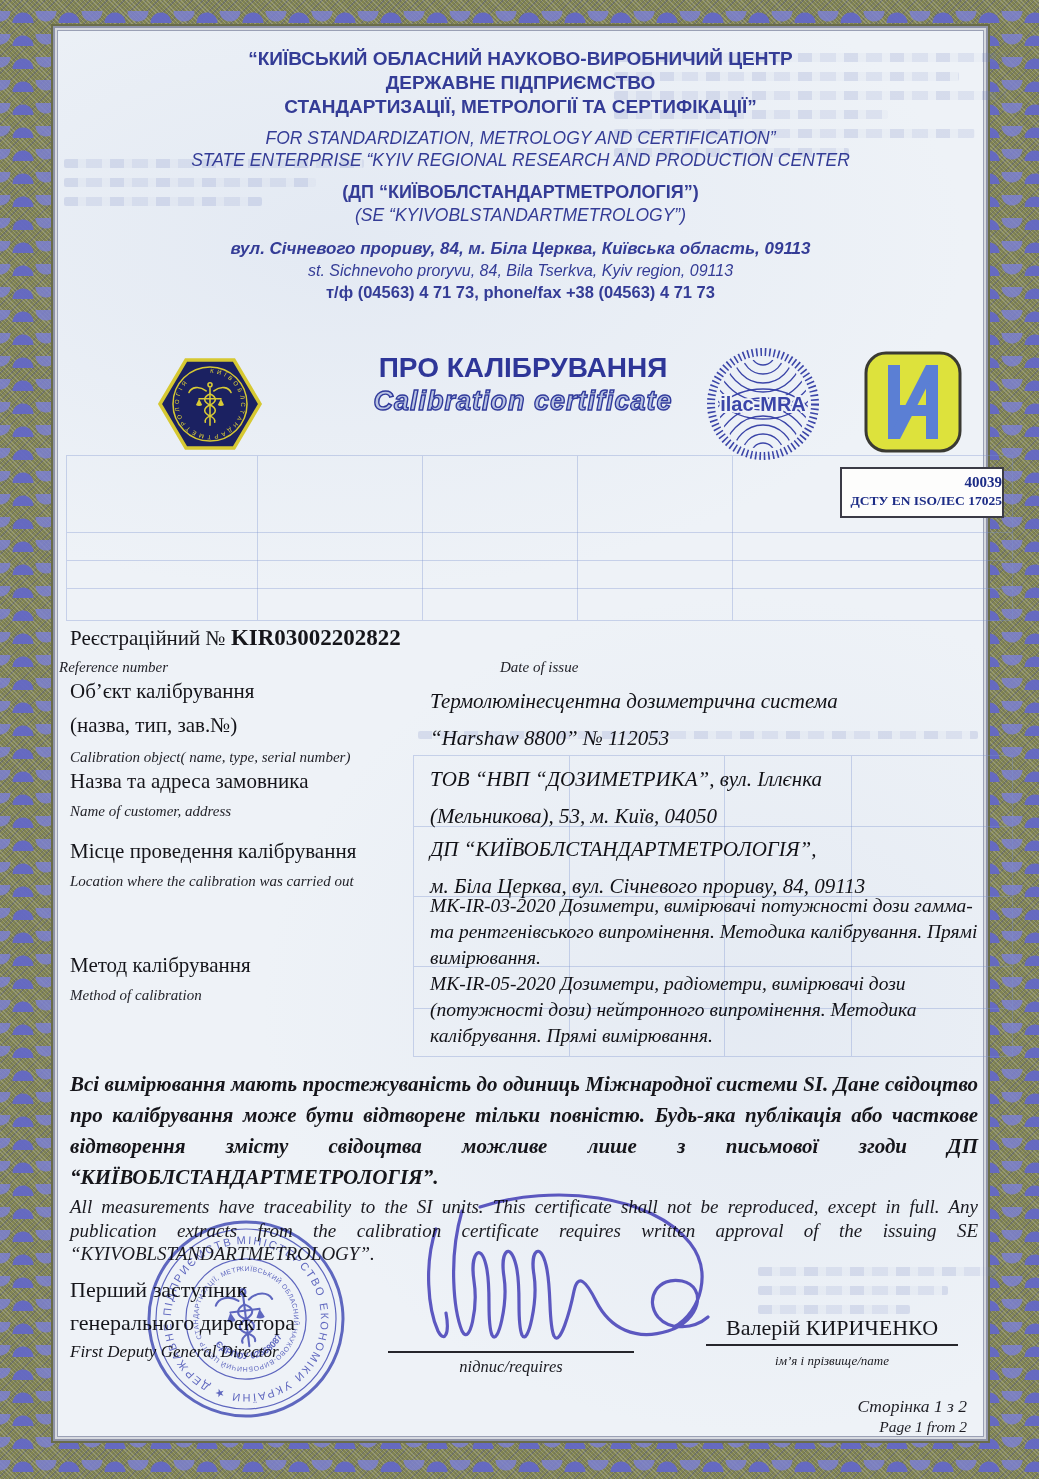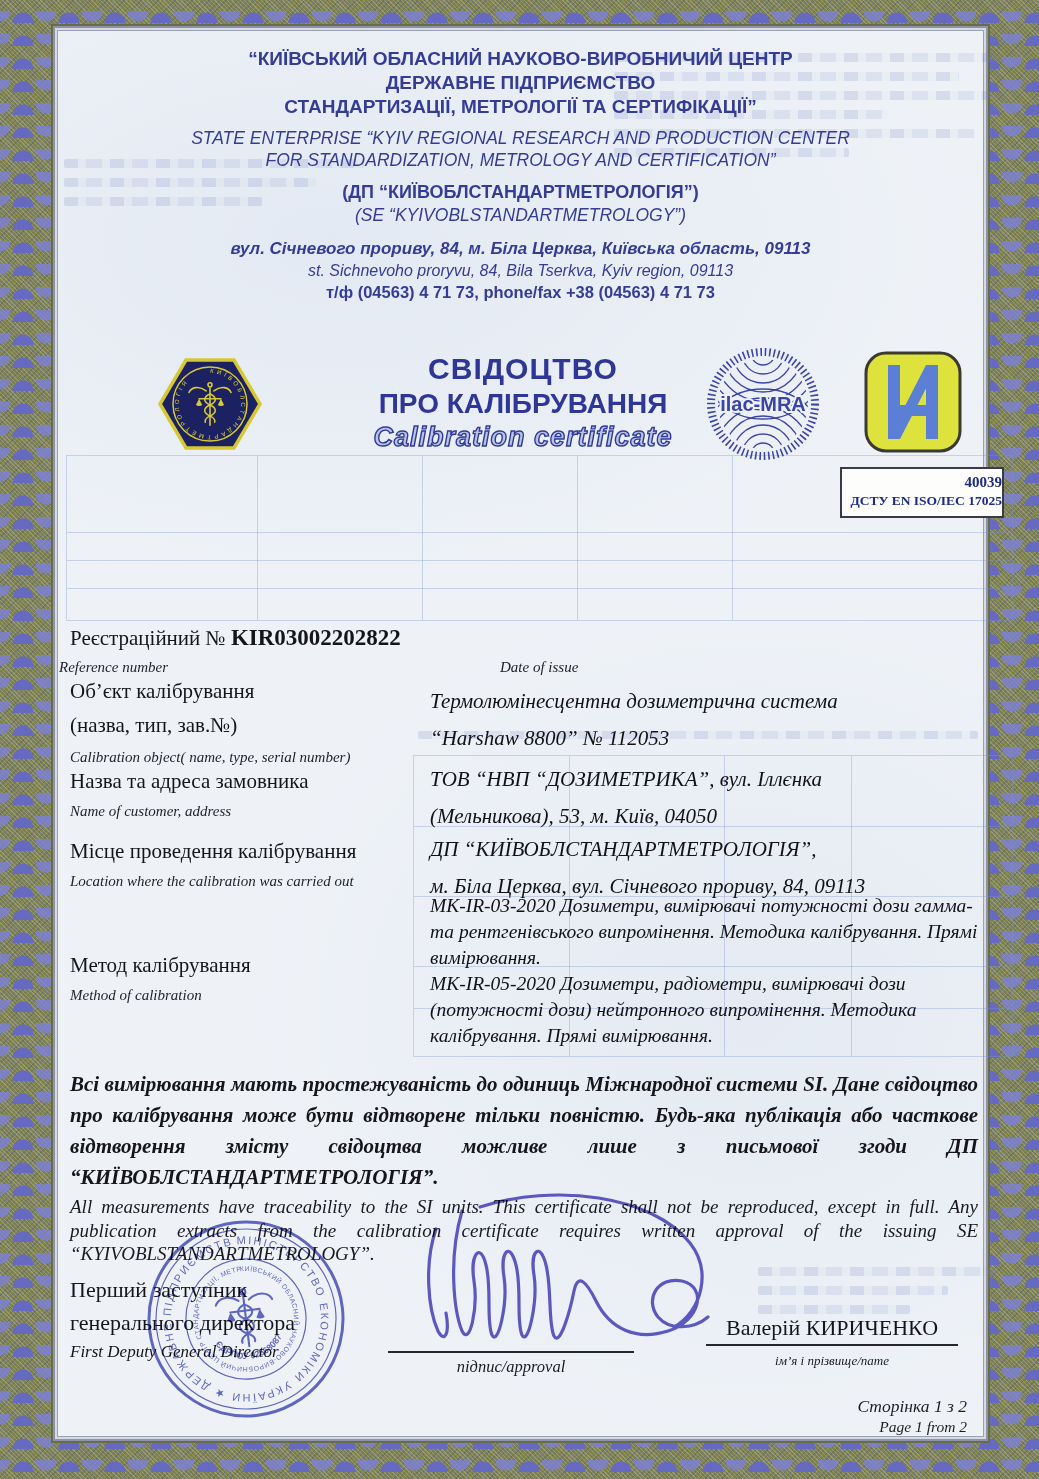--- a/index.html
+++ b/index.html
@@ -137,22 +137,22 @@
       <div class="grow" style="top:140px"></div>
     <div class="grow" style="top:210px"></div>
       <div class="grow" style="top:252px"></div>
   </div>
 
   <div class="abs hdr">
     <div class="h-b">“КИЇВСЬКИЙ ОБЛАСНИЙ НАУКОВО-ВИРОБНИЧИЙ ЦЕНТР</div>
     <div class="h-b">ДЕРЖАВНЕ ПІДПРИЄМСТВО</div>
     <div class="h-b">СТАНДАРТИЗАЦІЇ, МЕТРОЛОГІЇ ТА СЕРТИФІКАЦІЇ”</div>
     <div class="gap8"></div>
+    <div class="h-i">FOR STANDARDIZATION, METROLOGY AND CERTIFICATION”</div>
     <div class="h-i">STATE ENTERPRISE “KYIV REGIONAL RESEARCH AND PRODUCTION CENTER</div>
-    <div class="h-i">FOR STANDARDIZATION, METROLOGY AND CERTIFICATION”</div>
     <div class="gap10"></div>
     <div class="h-b2">(ДП “КИЇВОБЛСТАНДАРТМЕТРОЛОГІЯ”)</div>
     <div class="h-i">(SE “KYIVOBLSTANDARTMETROLOGY”)</div>
     <div class="gap12"></div>
     <div class="h-bi">вул. Січневого прориву, 84, м. Біла Церква, Київська область, 09113</div>
     <div class="h-i2">st. Sichnevoho proryvu, 84, Bila Tserkva, Kyiv region, 09113</div>
     <div class="h-bph">т/ф (04563) 4 71 73, phone/fax +38 (04563) 4 71 73</div>
   </div>
 
   <svg class="abs" style="left:92px;top:318px;z-index:2" width="120" height="110" viewBox="0 0 120 110">
@@ -172,21 +172,20 @@
     </defs>
     <polygon points="10,55 36,11 84,11 110,55 84,99 36,99" fill="#1b2161" stroke="#d6c832" stroke-width="3.5"></polygon>
     <circle cx="60" cy="55" r="37" fill="none" stroke="#d6c832" stroke-width="1.5"></circle>
     <text font-size="6" letter-spacing="3" fill="#e3d438">
       <textPath href="#hexring">КИЇВОБЛСТАНДАРТМЕТРОЛОГІЯ</textPath>
     </text>
     <use href="#caduceus" transform="translate(60,56) scale(0.78)" color="#d9cb35"></use>
   </svg>
 
   <div class="abs title-block">
-    <div class="title-uk1">СВІДОЦТВО</div>
     <div class="title-uk2">ПРО КАЛІБРУВАННЯ</div>
     <div class="title-en">Calibration certificate</div>
   </div>
 
   <svg class="abs" style="left:648px;top:316px;z-index:2" width="114" height="114" viewBox="0 0 114 114">
     <defs>
         <clipPath id="ilacclip">
           <circle cx="57" cy="57" r="45"></circle>
         </clipPath>
       </defs>
@@ -279,21 +278,21 @@
                C 138 100 132 132 138 146 C 144 158 154 112 150 86
                C 146 62 156 52 162 76 C 168 100 164 134 170 147
                C 176 158 186 122 190 102 C 194 84 202 92 212 112
                C 226 140 252 152 284 142 C 316 132 324 98 298 92
                C 274 87 260 110 274 128 C 286 142 310 140 324 128"></path>
       <path d="M 96 18 C 170 -6 268 6 306 54 C 328 82 318 122 290 138"></path>
     </g>
   </svg>
 
   <div class="abs sig-line"></div>
-  <div class="abs sig-cap">підпис/approval</div>
+  <div class="abs sig-cap">підпис/requires</div>
 
   <div class="abs name">Валерій КИРИЧЕНКО</div>
   <div class="abs name-cap">ім’я і прізвище/name</div>
 
   <svg class="abs stamp" width="204" height="204" viewBox="0 0 204 204">
     <defs>
       <path id="st-outer" d="M 102,27 A 75,75 0 1,1 101.9,27"></path>
       <path id="st-inner" d="M 102,54 A 48,48 0 1,1 101.9,54"></path>
       <path id="st-code" d="M 62,102 A 40,40 0 0,0 142,102"></path>
     </defs>

